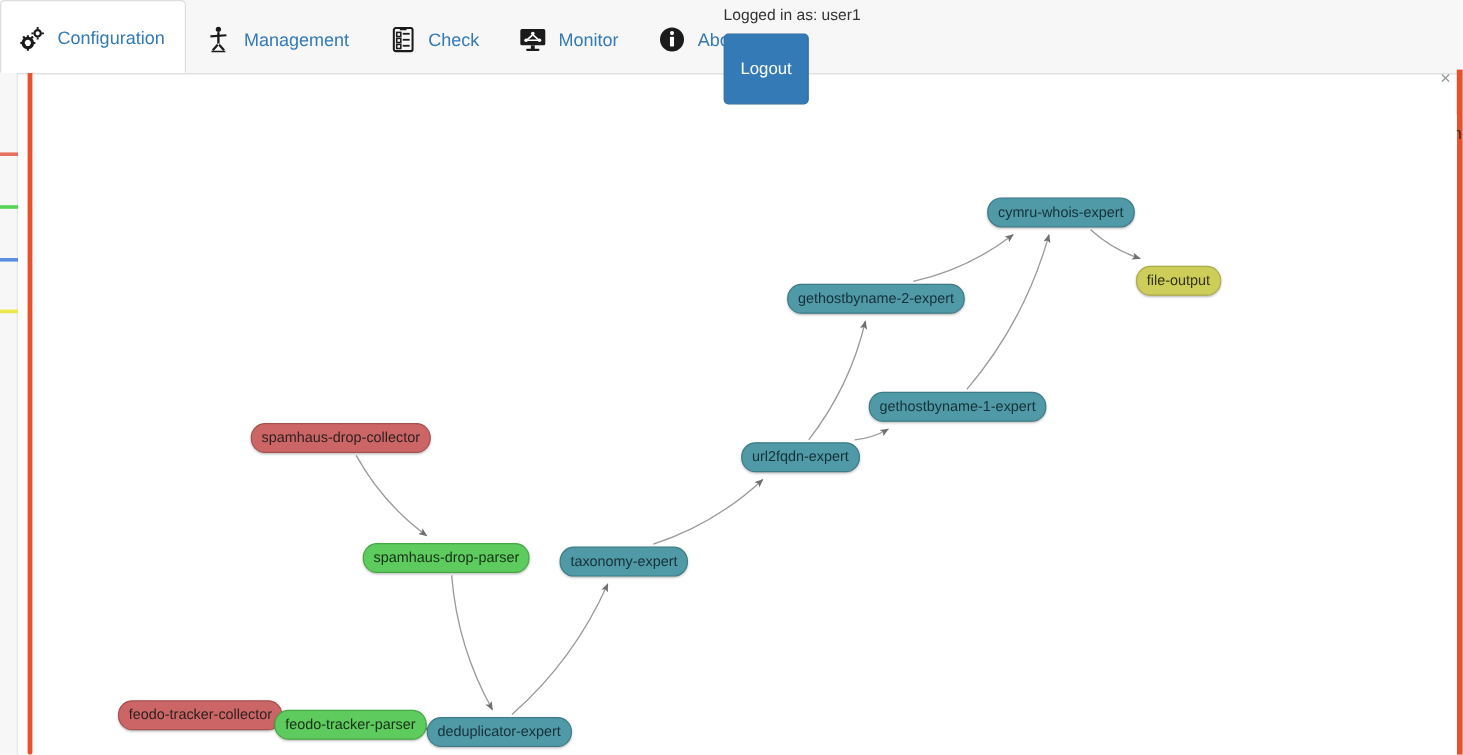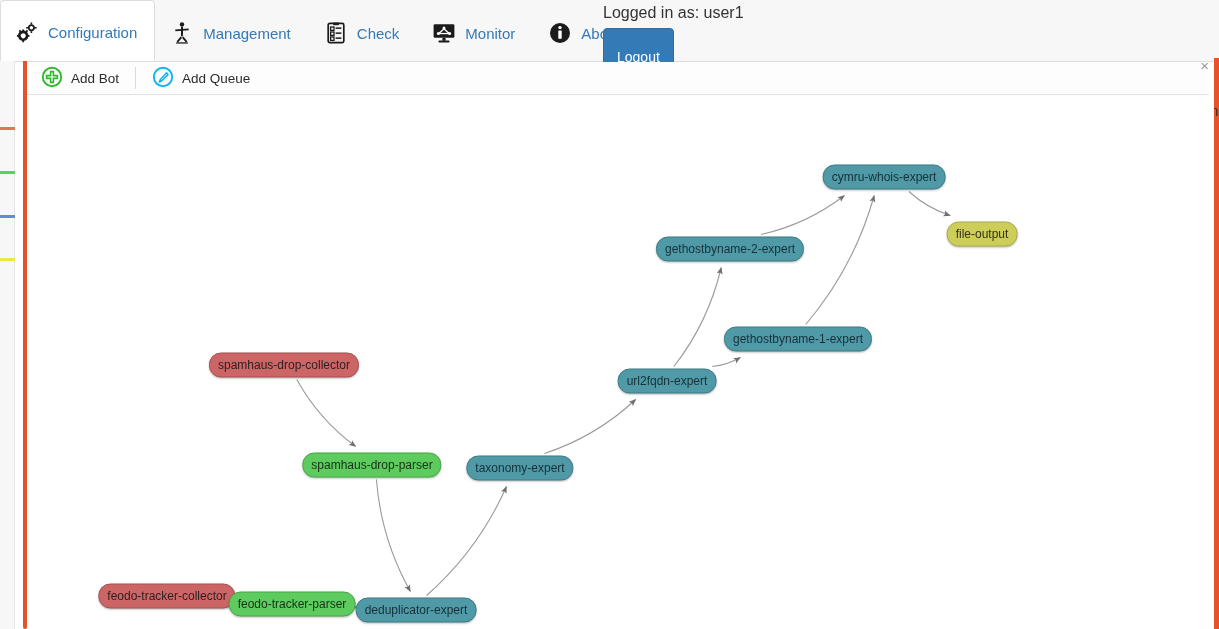--- a/index.html
+++ b/index.html
@@ -39,21 +39,21 @@
     position: relative; z-index: 3;
   }
   .navtab .lbl { white-space: nowrap; }
   .navtab .ico { width: 24px; height: 24px; display:flex; align-items:center; justify-content:center; flex: 0 0 24px;}
   .navtab .ico svg { display:block; }
 
   
   .login-block {
     position: absolute; left: 603px; top: 5px; width: 300px;
   }
-  .login-text { font-size: 16px; color: #333; line-height: 16px; }
+  .login-text { font-size: 13px; color: #333; line-height: 16px; }
   .logout-btn {
     margin-top: 7px;
     display: inline-block;
     background: #337ab7;
     border: 1px solid #2e6da4;
     border-radius: 4px;
     color: #fff;
     font-size: 14px;
     padding: 21px 13px;
     cursor: pointer;
@@ -240,43 +240,20 @@
 
   <div class="left-rail" id="left-rail">
       <div class="mark" style="background: rgb(232, 113, 94); top: 69px;"></div>
       <div class="mark" style="background: rgb(85, 212, 85); top: 113px;"></div>
       <div class="mark" style="background: rgb(90, 143, 224); top: 157px;"></div>
       <div class="mark" style="background: rgb(236, 232, 74); top: 200px;"></div>
     </div>
   <div class="left-orange-bar"></div>
   <div class="right-orange-bar"></div>
 
-  <div class="subbar">
-    <div class="subbar-inner">
-      <div class="sb-item">
-        <span class="ico">
-          <svg width="22" height="22" viewBox="0 0 22 22">
-            <circle cx="11" cy="11" r="9.2" fill="none" stroke="#2eb82e" stroke-width="1.9"></circle>
-            <path d="M9.6 5.6h2.8v4h4v2.8h-4v4H9.6v-4h-4V9.6h4z" fill="none" stroke="#2eb82e" stroke-width="1.6"></path>
-          </svg>
-        </span>
-        <span>Add Bot</span>
-      </div>
-      <div class="sb-sep"></div>
-      <div class="sb-item">
-        <span class="ico">
-          <svg width="22" height="22" viewBox="0 0 22 22">
-            <circle cx="11" cy="11" r="9.2" fill="none" stroke="#12b5f0" stroke-width="1.9"></circle>
-            <path d="M14.6 6.8L8.4 13.4l-1.2 2.6 2.6-1.2 6.2-6.2z" fill="none" stroke="#12b5f0" stroke-width="1.5" stroke-linejoin="round"></path>
-          </svg>
-        </span>
-        <span>Add Queue</span>
-      </div>
-    </div>
-  </div>
   <div class="close-x">×</div>
 
   <div class="graph-toolbar">
 
     <div class="gt-item live">
       <span class="gt-ico">
         <svg width="21" height="21" viewBox="0 0 24 24">
           <rect x="1.6" y="3.2" width="20.8" height="13.6" rx="1.4" fill="#111111"></rect>
           <g fill="#00e000">
             <circle cx="12" cy="7" r="1.5"></circle>

